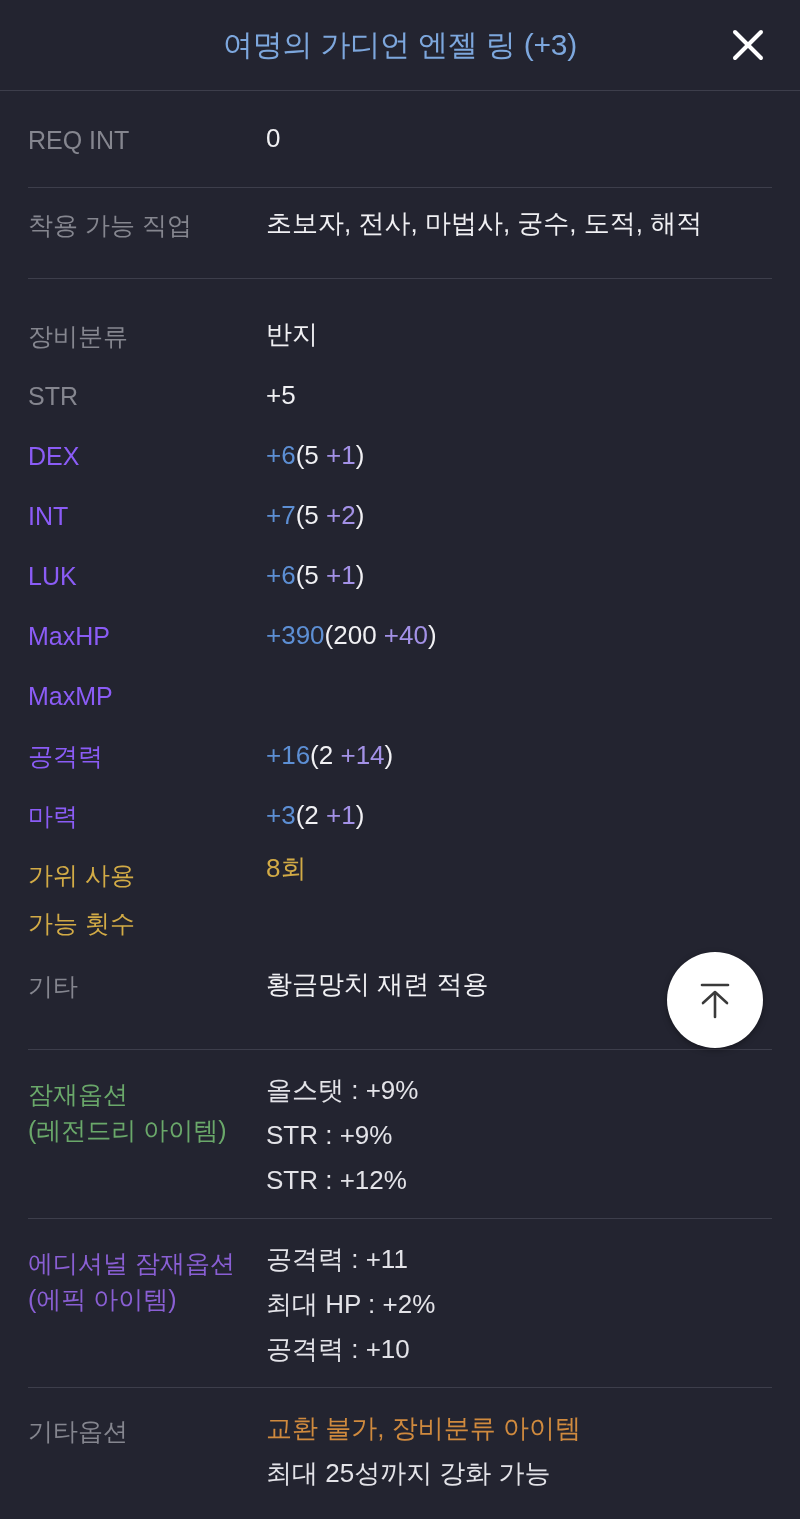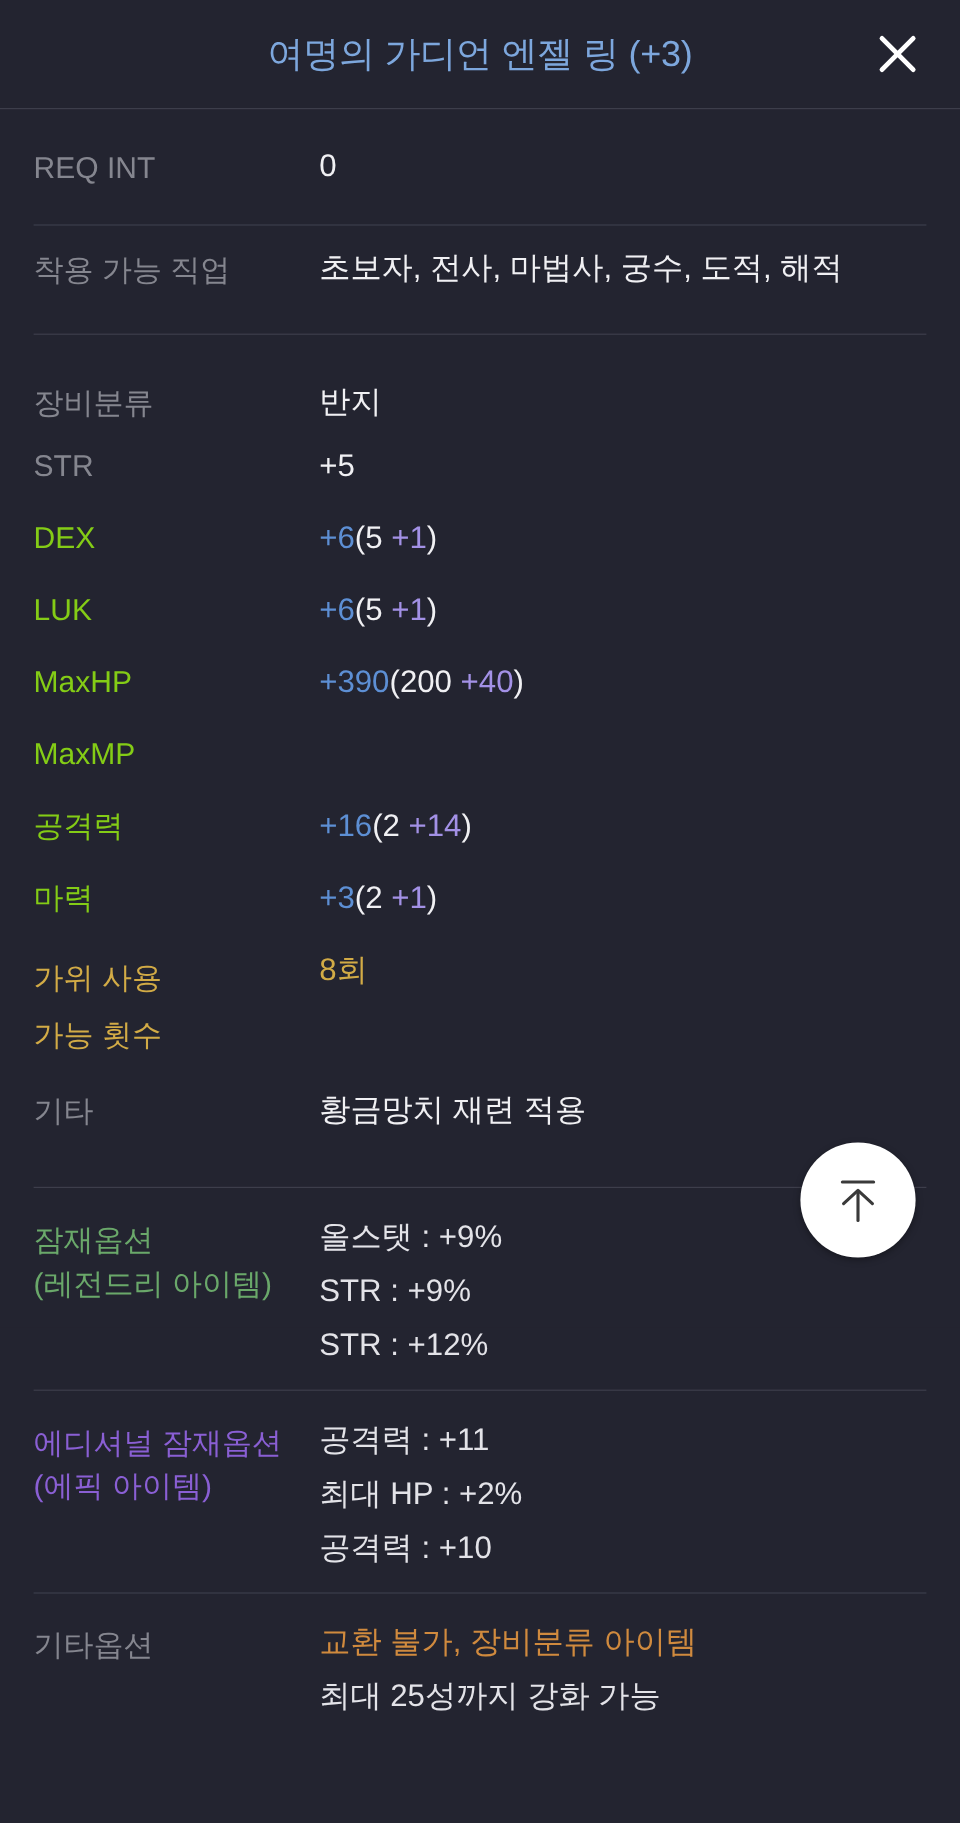--- a/index.html
+++ b/index.html
@@ -83,21 +83,21 @@
   }
   .row .value {
     flex: 1;
     font-size: 26px;
     line-height: 34px;
     color: #e8e8ec;
     padding-top: 12px;
   }
 
   
-  .label.blue   { color: #84cc16; }
+  .label.blue   { color: #8b5cf6; }
   .label.gold   { color: #d2ab46; }
   .label.green  { color: #6aa86a; }
   .label.purple { color: #8a5fd4; }
   .label.gray   { color: #85868f; }
 
   
   .value.gold   { color: #d2ab46; }
   .value.white  { color: #f0f0f3; }
 
   
@@ -119,21 +119,21 @@
   .row-jobs    { min-height: 90px; }
   .row-jobs .label { padding-top: 20px; }
   .row-jobs .value { padding-top: 18px; }
   .row-req .label  { padding-top: 32px; }
   .row-req .value  { padding-top: 30px; }
 
   .row-type    { min-height: 62px; }
   .row-type .label { padding-top: 22px; }
   .row-type .value { padding-top: 20px; }
 
-  .row-stat    { min-height: 60px; }
+  .row-stat    { min-height: 60px; align-items: center; }
 
   .row-scissor { min-height: 102px; }
   .row-scissor .label { line-height: 48px; padding-top: 12px; }
   .row-scissor .value { padding-top: 12px; }
 
   .row-etc     { min-height: 84px; }
   .row-etc .label { padding-top: 22px; }
   .row-etc .value { padding-top: 20px; }
 
   .row-pot     { min-height: 168px; }
@@ -206,20 +206,24 @@
     <div class="row row-stat">
       <div class="label gray">STR</div>
       <div class="value white">+5</div>
     </div>
 
     <div class="row row-stat">
       <div class="label blue">DEX</div>
       <div class="value"><span class="v-bonus">+6</span><span class="v-paren">(5 </span><span class="v-inc">+1</span><span class="v-paren">)</span></div>
     </div>
 
+    <div class="row row-stat">
+      <div class="label blue">INT</div>
+      <div class="value"><span class="v-bonus">+7</span><span class="v-paren">(5 </span><span class="v-inc">+2</span><span class="v-paren">)</span></div>
+    </div>
 
     <div class="row row-stat">
       <div class="label blue">LUK</div>
       <div class="value"><span class="v-bonus">+6</span><span class="v-paren">(5 </span><span class="v-inc">+1</span><span class="v-paren">)</span></div>
     </div>
 
     <div class="row row-stat">
       <div class="label blue">MaxHP</div>
       <div class="value"><span class="v-bonus">+390</span><span class="v-paren">(200 </span><span class="v-inc">+40</span><span class="v-paren">)</span></div>
     </div>

